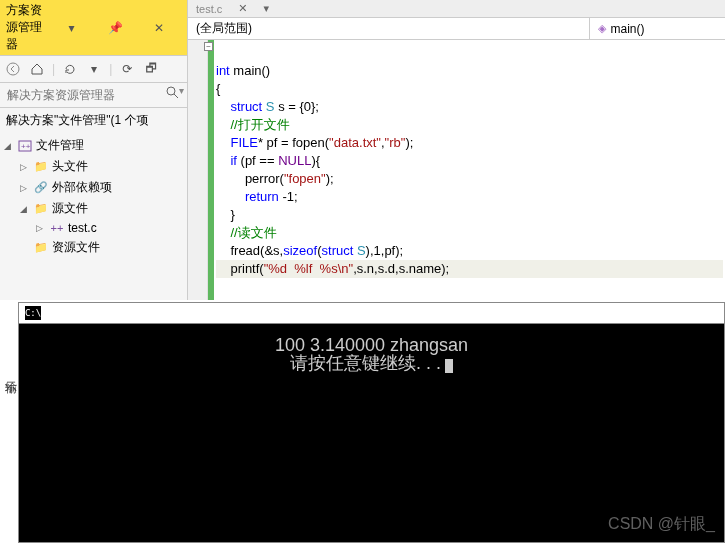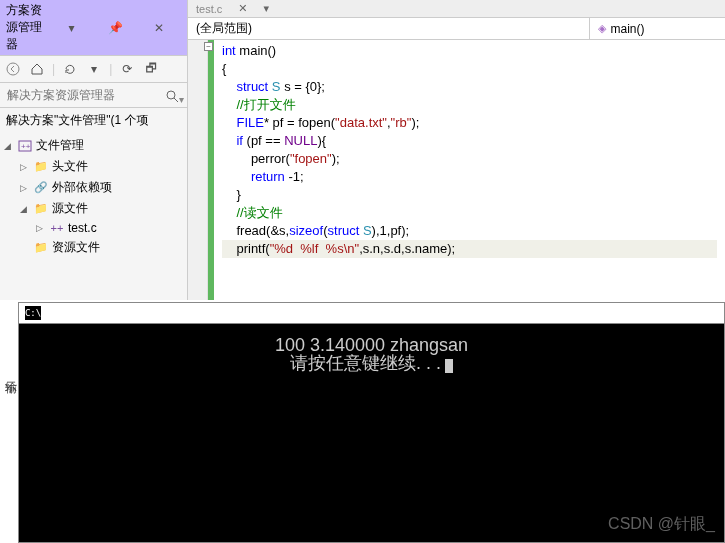--- a/index.html
+++ b/index.html
@@ -1,44 +1,44 @@
 <!DOCTYPE html>
 <html><head>
 <meta charset="utf-8">
 <style>
 * { margin: 0; padding: 0; box-sizing: border-box; font-family: "Microsoft YaHei", Arial, sans-serif; }
 body { width: 725px; height: 543px; overflow: hidden; background: #fff; position: relative; }
 .top { display: flex; height: 300px; }
 .sidebar { width: 188px; background: #f5f5f5; border-right: 1px solid #ccc; font-size: 12px; }
-.panel-title { padding: 2px 6px; background: #c4b5fd; border-bottom: 1px solid #ccc; display: flex; align-items: center; }
+.panel-title { padding: 2px 6px; background: #fde047; border-bottom: 1px solid #ccc; display: flex; align-items: center; }
 .panel-title span { flex: 1; }
 .toolbar { display: flex; align-items: center; padding: 4px; gap: 6px; border-bottom: 1px solid #ccc; }
 .tb-btn { width: 18px; height: 18px; display: flex; align-items: center; justify-content: center; cursor: pointer; color: #555; }
-.searchbox { display: flex; align-items: flex-end; padding: 2px 4px; border-bottom: 1px solid #ccc; }
+.searchbox { display: flex; align-items: flex-start; padding: 2px 4px; border-bottom: 1px solid #ccc; }
 .searchbox input { flex: 1; border: none; background: transparent; font-size: 12px; outline: none; padding: 3px; }
 .search-icon { width: 16px; height: 16px; color: #666; }
 .solution-label { padding: 4px 6px; white-space: nowrap; overflow: hidden; }
 .tree { padding: 2px 0; }
 .tree-item { display: flex; align-items: center; padding: 2px 4px; gap: 4px; cursor: pointer; white-space: nowrap; }
 .indent1 { padding-left: 20px; }
 .indent2 { padding-left: 36px; }
 .expander { width: 10px; font-size: 9px; color: #666; }
 .node-icon { width: 14px; height: 14px; display: inline-flex; align-items: center; justify-content: center; font-size: 11px; }
 .bold { font-weight: normal; }
 .editor { flex: 1; display: flex; flex-direction: column; background: #fff; }
 .tabs { display: flex; background: #eee; border-bottom: 1px solid #ccc; height: 18px; font-size: 11px; align-items: center; }
 .tab-x { padding: 1px 8px; color: #666; cursor: pointer; }
 .scopebar { display: flex; border-bottom: 1px solid #ccc; height: 22px; font-size: 12px; }
 .scope-left { flex: 1; border-right: 1px solid #ccc; padding: 2px 8px; display: flex; align-items: center; }
 .scope-right { width: 135px; padding: 2px 8px; display: flex; align-items: center; gap: 4px; }
 .cube-icon { color: #a870c8; font-size: 11px; }
 .code-area { flex: 1; display: flex; font-family: Consolas, monospace; font-size: 13px; }
 .gutter { width: 20px; background: #f0f0f0; border-right: 1px solid #e0e0e0; }
 .green-bar { width: 6px; background: #5fb85f; }
-.code { flex: 1; padding: 2px 8px; line-height: 18px; white-space: pre; }
+.code { flex: 1; padding: 2px 2px; line-height: 18px; white-space: pre; margin-top: 20px; }
 .kw { color: #0000ff; }
 .type { color: #0000ff; }
 .struct-name { color: #2b91af; }
 .str { color: #a31515; }
 .comment { color: #008000; }
 .macro { color: #6f008a; }
 .fold { position: absolute; left: 204px; top: 42px; width: 9px; height: 9px; border: 1px solid #888; font-size: 8px; line-height: 7px; text-align: center; background: #fff; color: #555; }
 .highlight-line { background: #f0f0e8; display: inline-block; width: 100%; }
 .console { position: absolute; left: 18px; top: 302px; width: 707px; height: 241px; background: #000; border: 1px solid #888; }
 .console-title { background: #fff; color: #000; padding: 3px 6px; font-size: 12px; display: flex; align-items: center; gap: 6px; border-bottom: 1px solid #888; }

